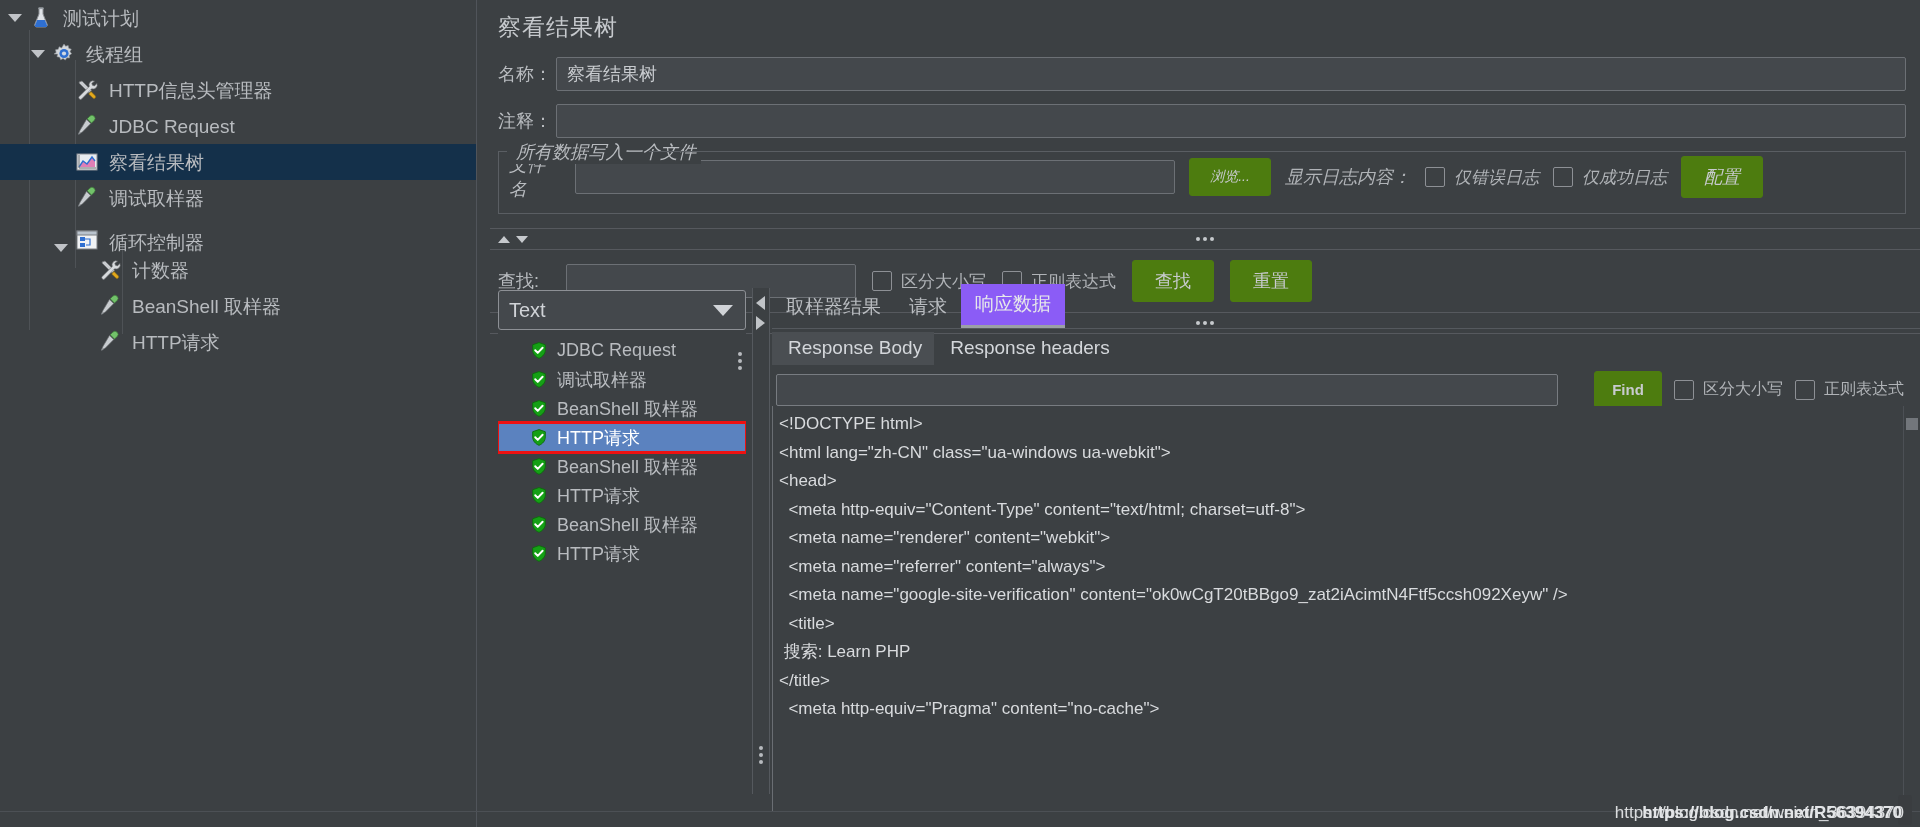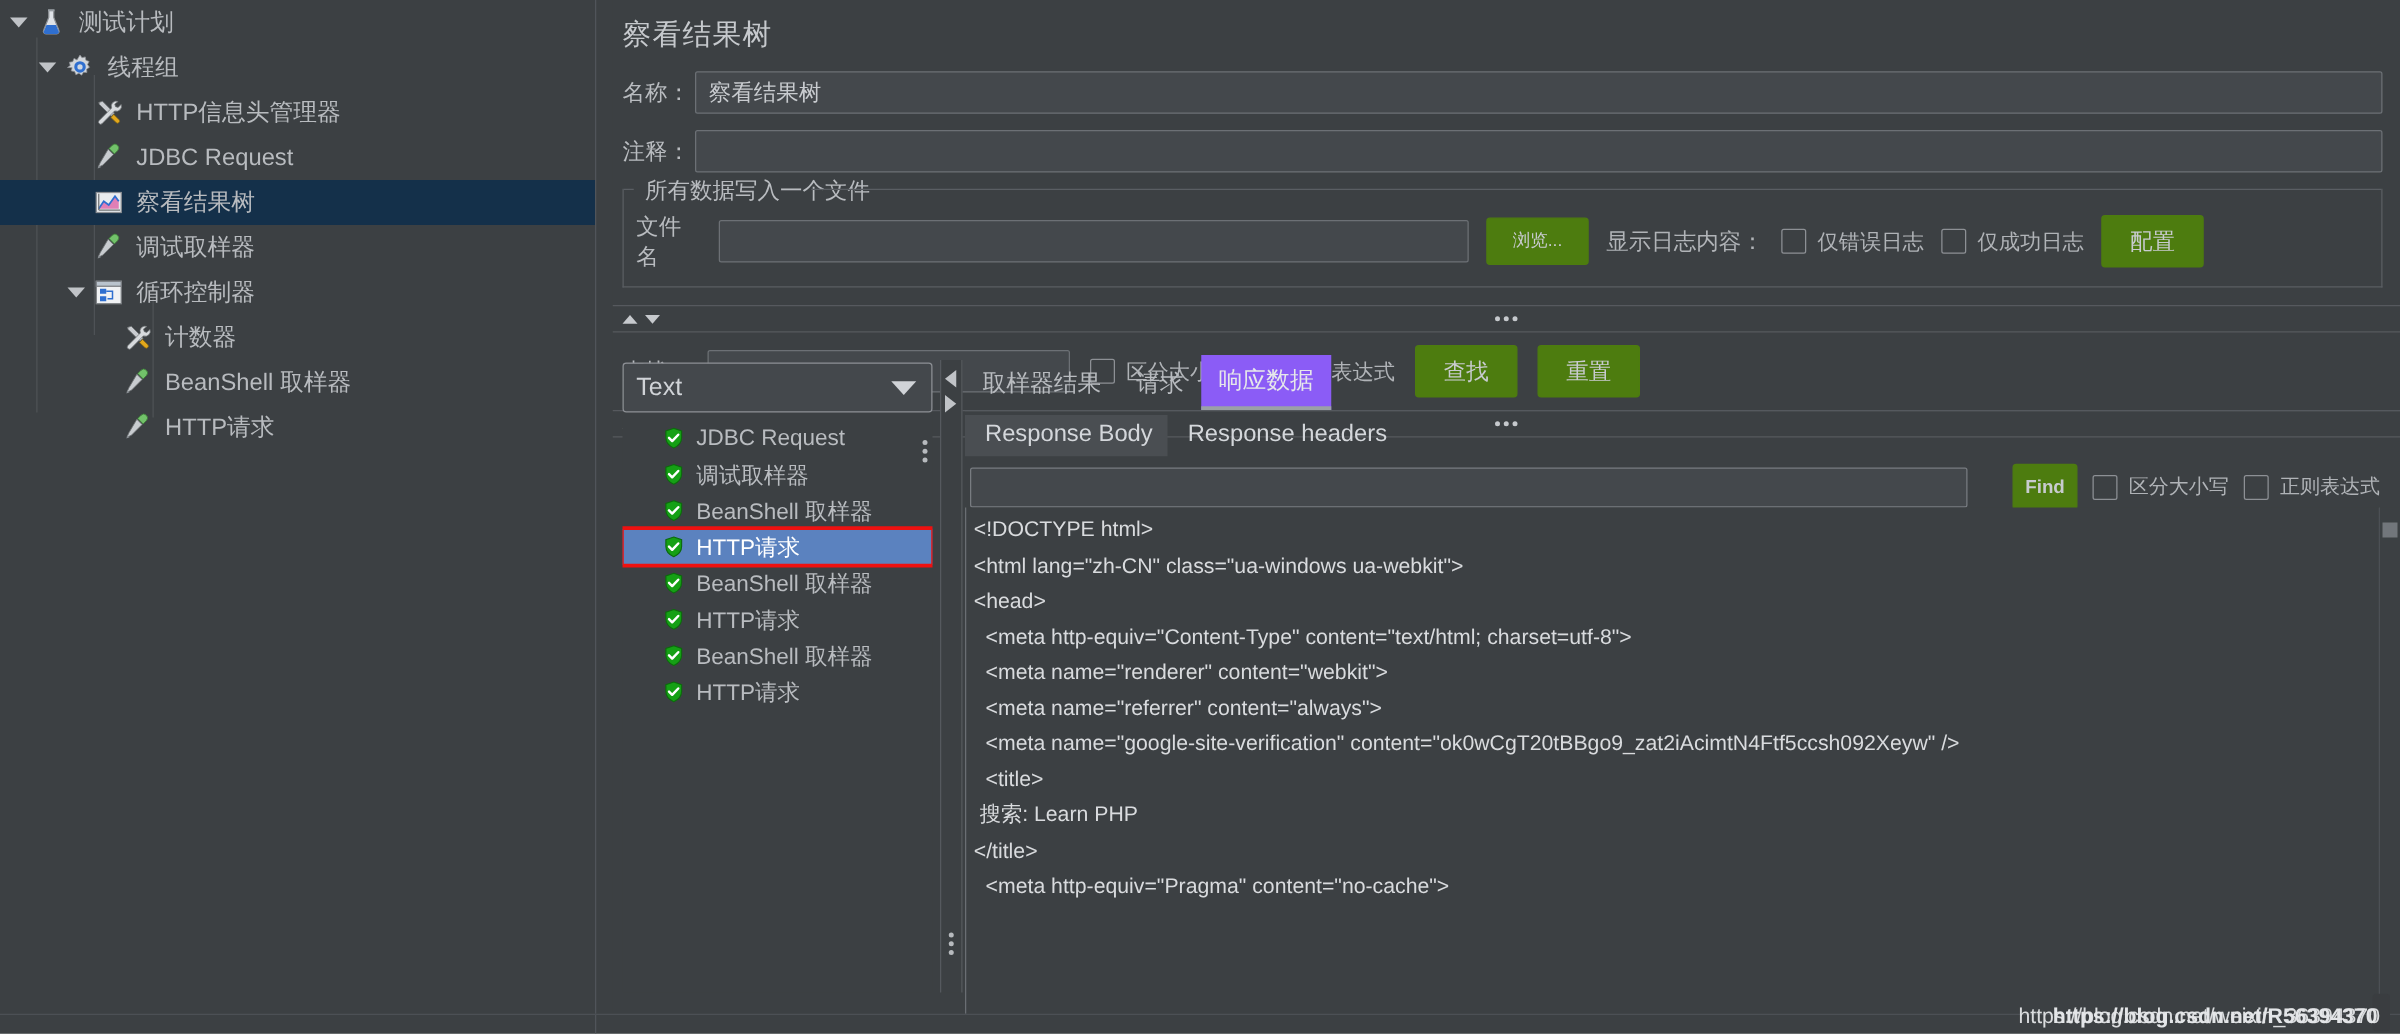--- a/index.html
+++ b/index.html
@@ -104,21 +104,22 @@
     box-sizing: border-box;
     white-space: nowrap; overflow: hidden;
   }
 
   
   .group {
     margin: 4px 14px 0 8px;
     border: 1px solid #5a5e63;
     border-top: none;
     position: relative;
-    padding: 18px 10px 12px 10px;
+    padding: 2px 10px 12px 10px;
+    font-style: italic;
   }
   .group::before {
     content: ""; position: absolute; top: 0; left: 0;
     width: 8px; height: 1px; background: #5a5e63;
   }
   .group-title {
     position: absolute;
     top: -11px; left: 12px;
     background: #3c4043;
     padding: 0 5px;
@@ -407,21 +408,21 @@
           <span class="ticon">
             <svg class="ico-svg" viewBox="0 0 24 24">
               <path d="M14.8 2.2a3 3 0 0 1 4.3 4.3l-2.6 2.6-4.3-4.3 2.6-2.6z" fill="#72c26a" stroke="#3e7b39" stroke-width=".7"></path>
               <path d="M11.6 5.2l4.3 4.3-9.1 9.1-1.2 3.1 3.1-1.2 9.1-9.1" fill="none"></path>
               <path d="M11.5 5.4l4.2 4.2-8.6 8.6-3.6 1.6 1.6-3.6 6.4-10.8z" fill="#c8ccd0" stroke="#6e7174" stroke-width=".7"></path>
               <path d="M4.2 18.2l1.5 1.5-2.6 1.1 1.1-2.6z" fill="#8a8f94"></path>
             </svg>
           </span>
           <span class="tlabel">调试取样器</span>
         </div>
-        <div class="tree-row" style="padding-left: 54px;">
+        <div class="tree-row" style="padding-left: 54px; align-items: flex-end;">
           <span class="tw"></span>
           <span class="ticon">
             <svg class="ico-svg" viewBox="0 0 24 24">
               <rect x="2" y="3" width="20" height="18" fill="#f0f2f4" stroke="#7a7e82"></rect>
               <rect x="2" y="3" width="20" height="4" fill="#b9c3cd" stroke="#7a7e82"></rect>
               <rect x="5" y="9" width="5" height="4" fill="#2f6fd0"></rect>
               <rect x="5" y="15" width="5" height="4" fill="#2f6fd0"></rect>
               <path d="M10 11h5v6h-4" fill="none" stroke="#2f6fd0" stroke-width="1.2"></path>
             </svg>
           </span>
@@ -624,21 +625,21 @@
             <div class="tab">请求</div>
             <div class="tab active">响应数据</div>
           </div>
         <div class="subtabs-row" id="detail-subtabs">
             <div class="subtab active">Response Body</div>
             <div class="subtab">Response headers</div>
           </div>
 
         <div class="find-row">
           <div class="find-box"></div>
-          <div class="btn small" style="width:52px; font-size:15px; font-weight:bold;margin-left:24px;">Find</div>
+          <div class="btn small" style="width:68px; font-size:15px; font-weight:bold;margin-left:24px;">Find</div>
           <div class="cb-wrap">
             <span class="cbox"></span>
             <span class="cb-label" style="font-size:16px;">区分大小写</span>
           </div>
           <div class="cb-wrap" style="margin-right:6px;">
             <span class="cbox"></span>
             <span class="cb-label" style="font-size:16px;">正则表达式</span>
           </div>
         </div>
 

